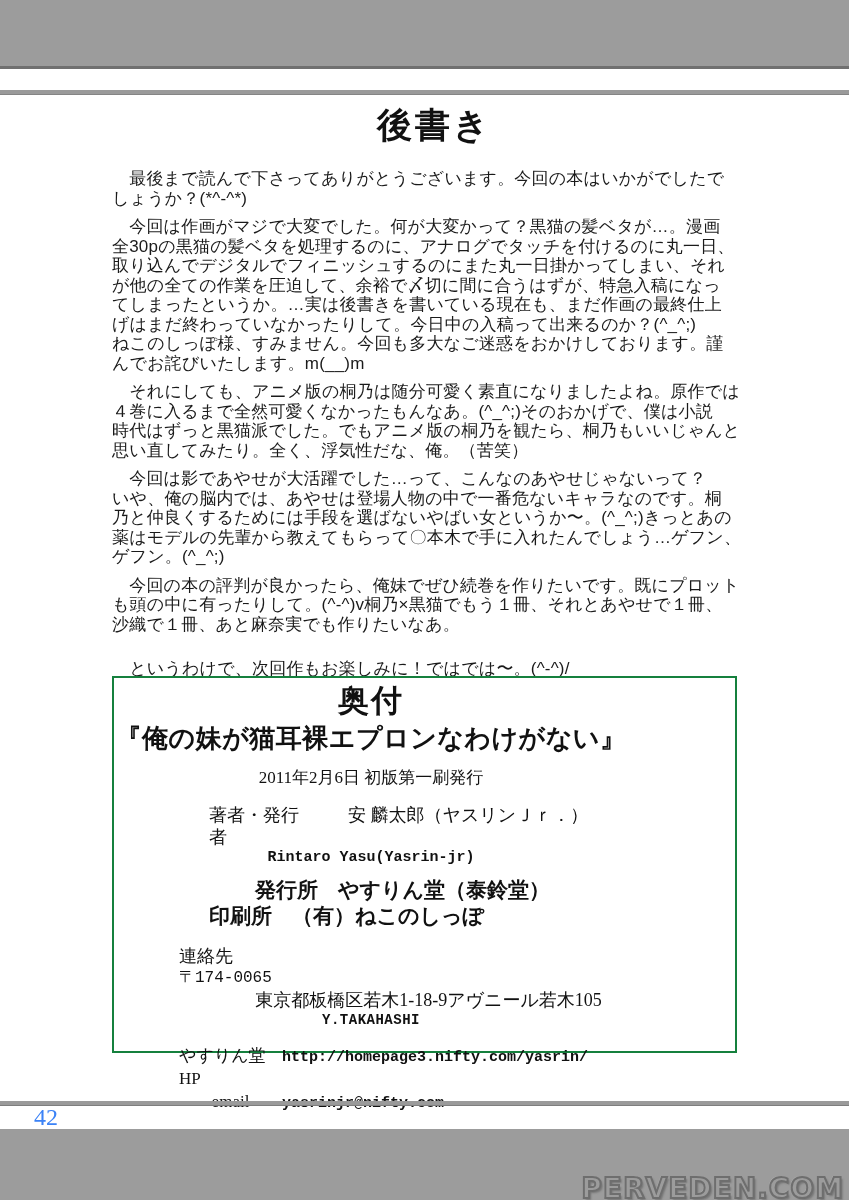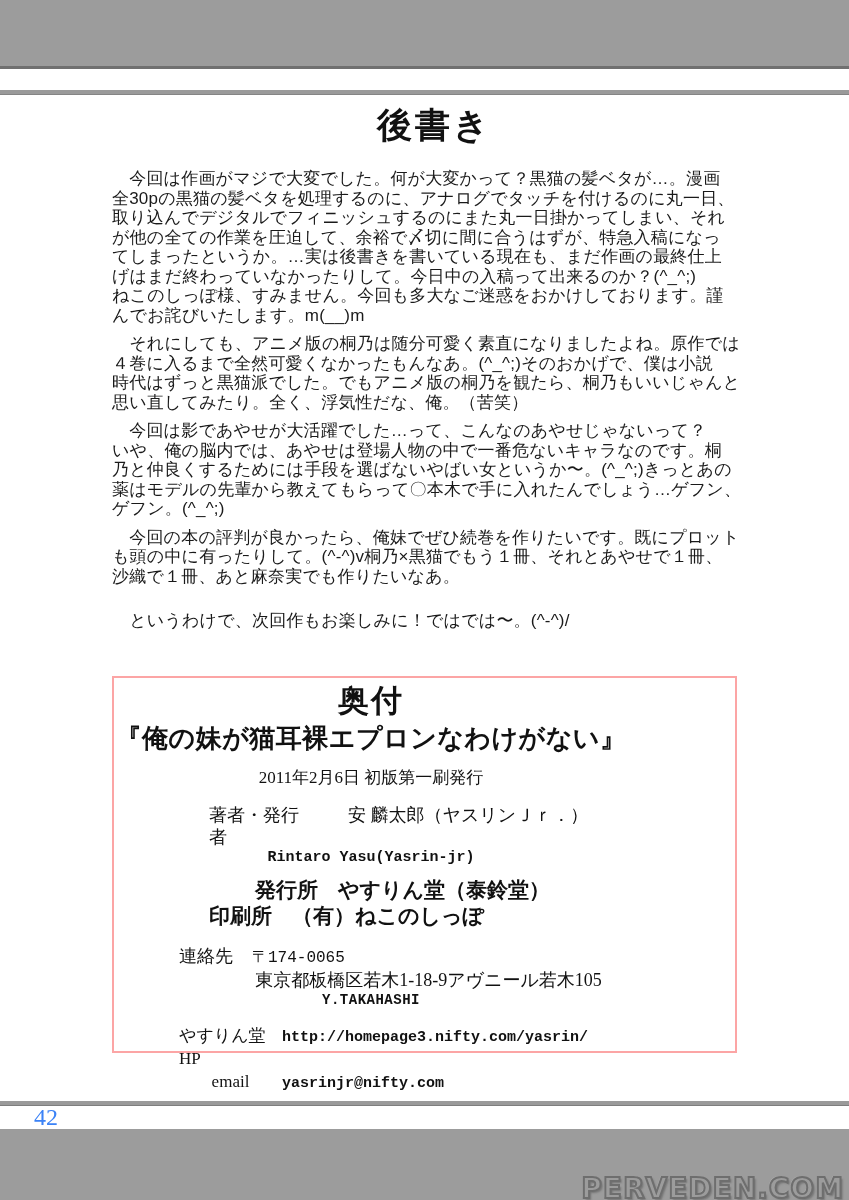--- a/index.html
+++ b/index.html
@@ -49,21 +49,21 @@
   }
   .aw-p {
     margin:0 0 9px 0;
     font-size:17px; line-height:19.5px; letter-spacing:0.2px;
     white-space:pre-line;
   }
   .aw-p.gap-lg { margin-bottom:25px; }
   
   .colophon {
     position:absolute; top:676px; left:112px; width:621px; height:373px;
-    border:2px solid #fca5a5; background:#fff; color:#111;
+    border:2px solid #15803d; background:#fff; color:#111;
     font-family:"Liberation Serif", serif;
   }
   .col-inner { width:514px; }
   .col-heading {
     margin-top:5px; text-align:center;
     font-size:31px; font-weight:bold; letter-spacing:2px; line-height:36px;
   }
   .col-book-title {
     margin-top:3px; text-align:center;
     font-size:26px; font-weight:bold; line-height:34px; letter-spacing:0.5px;
@@ -75,21 +75,21 @@
   .col-romaji {
     text-align:center; font-family:Liberation Mono, monospace;
     font-size:15px; line-height:20px; font-weight:bold;
   }
   .pub-row {
     font-family:"Liberation Sans", sans-serif; font-weight:bold;
     font-size:21px; line-height:26px;
   }
   .pub-row.first { margin-top:9px;padding-left:46px; }
   .pub-row .lbl { margin-left:95px; width:83px; }
-  .contact-row { margin-top:16px; font-size:18px; line-height:22px; }
+  .contact-row { margin-top:16px; font-size:18px; line-height:22px;flex-direction:column; }
   .contact-row .lbl { margin-left:65px; width:73px; }
   .contact-row .val { font-family:"Liberation Mono", monospace; font-size:16px; }
   .col-address { margin-left:115px; font-size:18px; line-height:22px;text-align:center; }
   .col-takahashi {
     text-align:center; font-family:"Liberation Mono", monospace;
     font-size:14px; line-height:18px; font-weight:bold; letter-spacing:0.5px;
   }
   .hp-row { font-size:17px; line-height:23px; }
   .hp-row.first { margin-top:15px; }
   .hp-row .lbl { margin-left:65px; width:103px; }
@@ -99,20 +99,22 @@
 </head>
 <body>
 
 <div>
 
   <div class="band-top"></div>
   <div class="rule-top"></div>
 
   <div class="content">
     <h1 class="aw-title">後書き</h1>
+    <p class="aw-p">　最後まで読んで下さってありがとうございます。今回の本はいかがでしたで
+しょうか？(*^-^*)</p>
     <p class="aw-p">　今回は作画がマジで大変でした。何が大変かって？黒猫の髪ベタが…。漫画
 全30pの黒猫の髪ベタを処理するのに、アナログでタッチを付けるのに丸一日、
 取り込んでデジタルでフィニッシュするのにまた丸一日掛かってしまい、それ
 が他の全ての作業を圧迫して、余裕で〆切に間に合うはずが、特急入稿になっ
 てしまったというか。…実は後書きを書いている現在も、まだ作画の最終仕上
 げはまだ終わっていなかったりして。今日中の入稿って出来るのか？(^_^;)
 ねこのしっぽ様、すみません。今回も多大なご迷惑をおかけしております。謹
 んでお詫びいたします。m(__)m</p>
     <p class="aw-p">　それにしても、アニメ版の桐乃は随分可愛く素直になりましたよね。原作では
 ４巻に入るまで全然可愛くなかったもんなあ。(^_^;)そのおかげで、僕は小説

